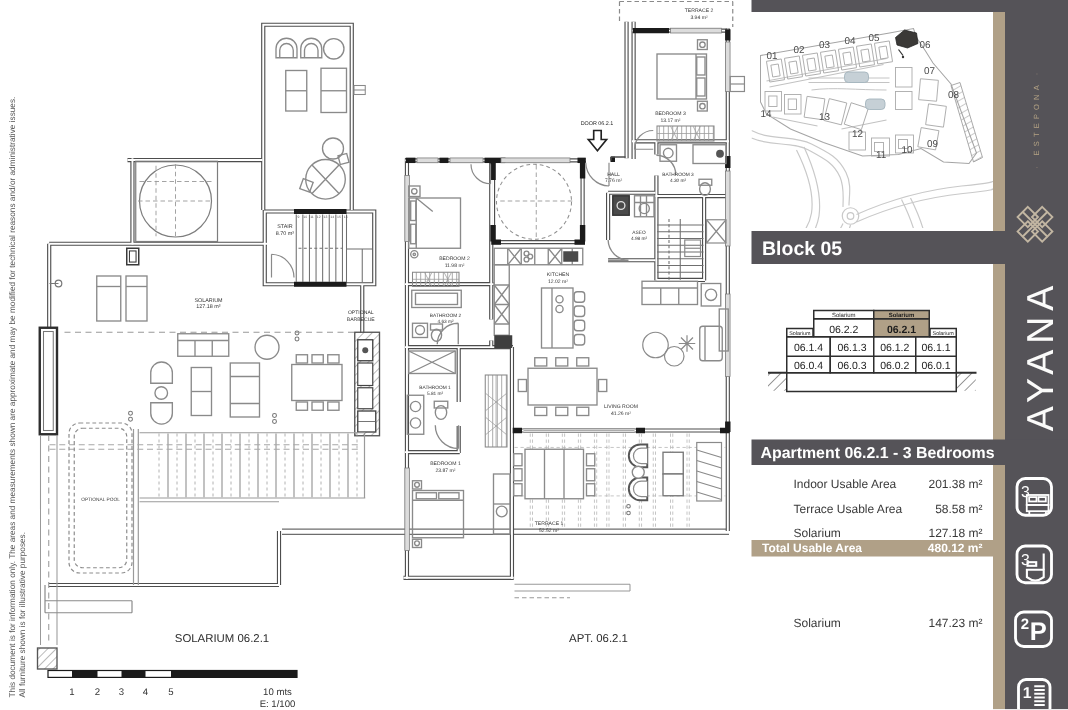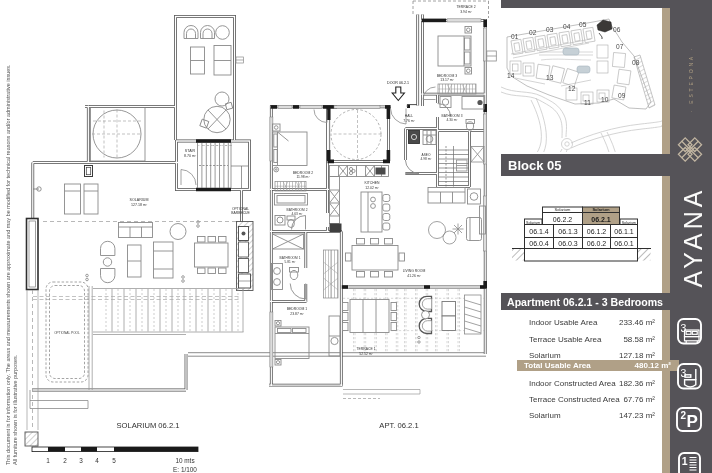--- a/index.html
+++ b/index.html
@@ -3,21 +3,21 @@
 <meta charset="utf-8">
 <style>
 html,body{margin:0;padding:0;background:#fff;}
 #page{position:relative;width:712px;height:473px;overflow:hidden;background:#fff;font-family:"Liberation Sans",sans-serif;}
 .abs{position:absolute;}
 .dbar{background:#555358;}
 .tan{background:#b0a087;}
 .row{position:absolute;width:162px;left:501px;height:14px;font-size:8px;color:#3a3a3a;}
 .row .lb{position:absolute;left:28px;top:3px;}
 .row .vl{position:absolute;right:8px;top:3px;}
-.trow{position:absolute;left:517px;width:162px;height:11px;background:#b0a087;color:#fff;font-weight:bold;font-size:8px;}
+.trow{position:absolute;left:501px;width:162px;height:11px;background:#b0a087;color:#fff;font-weight:bold;font-size:8px;}
 .trow .lb{position:absolute;left:7px;top:1px;}
 .trow .vl{position:absolute;right:8px;top:1px;}
 </style>
 </head>
 <body>
 <div id="page">
 
 <svg class="abs" style="left:0;top:0" width="712" height="473" viewBox="0 0 712 473" font-family="Liberation Sans,sans-serif">
 <defs>
 <pattern id="bbq" width="4" height="4" patternUnits="userSpaceOnUse" patternTransform="rotate(45)">
@@ -771,43 +771,35 @@
 <text x="100" y="35.3" font-size="4" font-weight="bold">Solarium</text>
 </g>
 </svg>
 
 <div class="abs dbar" style="left:501px;top:293px;width:211px;height:17px;color:#fff;font-weight:bold;font-size:10.6px;">
       <span style="position:absolute;left:6px;top:3px">Apartment 06.2.1 - 3 Bedrooms</span>
     </div>
 
 <div class="row" style="top:315px">
       <span class="lb">Indoor Usable Area</span>
-      <span class="vl">233.46 m²</span>
+      <span class="vl">201.38 m²</span>
     </div>
 <div class="row" style="top:332px">
       <span class="lb">Terrace Usable Area</span>
       <span class="vl">58.58 m²</span>
     </div>
 <div class="row" style="top:348px">
       <span class="lb">Solarium</span>
       <span class="vl">127.18 m²</span>
     </div>
 
 <div class="trow" style="top:360px">
       <span class="lb">Total Usable Area</span>
       <span class="vl">480.12 m²</span>
     </div>
-<div class="row" style="top:376px">
-      <span class="lb">Indoor Constructed Area</span>
-      <span class="vl">182.36 m²</span>
-    </div>
-<div class="row" style="top:392px">
-      <span class="lb">Terrace Constructed Area</span>
-      <span class="vl">67.76 m²</span>
-    </div>
 <div class="row" style="top:408px">
       <span class="lb">Solarium</span>
       <span class="vl">147.23 m²</span>
     </div>
 
 
 <svg class="abs" style="left:670px;top:0" width="42" height="473" viewBox="0 0 42 473" font-family="Liberation Sans,sans-serif">
 
 <text transform="translate(22.5,79) rotate(-90)" text-anchor="middle" font-size="5" letter-spacing="2.8" fill="#b3a284">· ESTEPONA ·</text>
 

